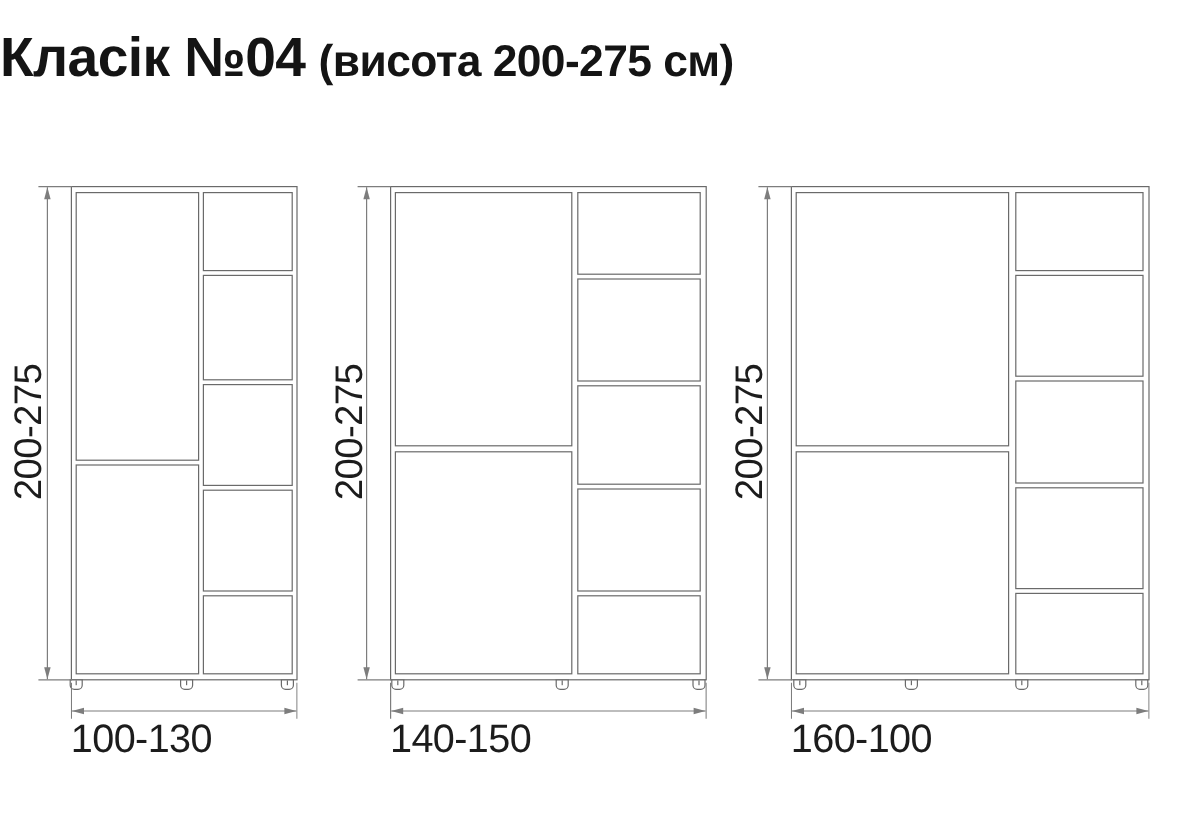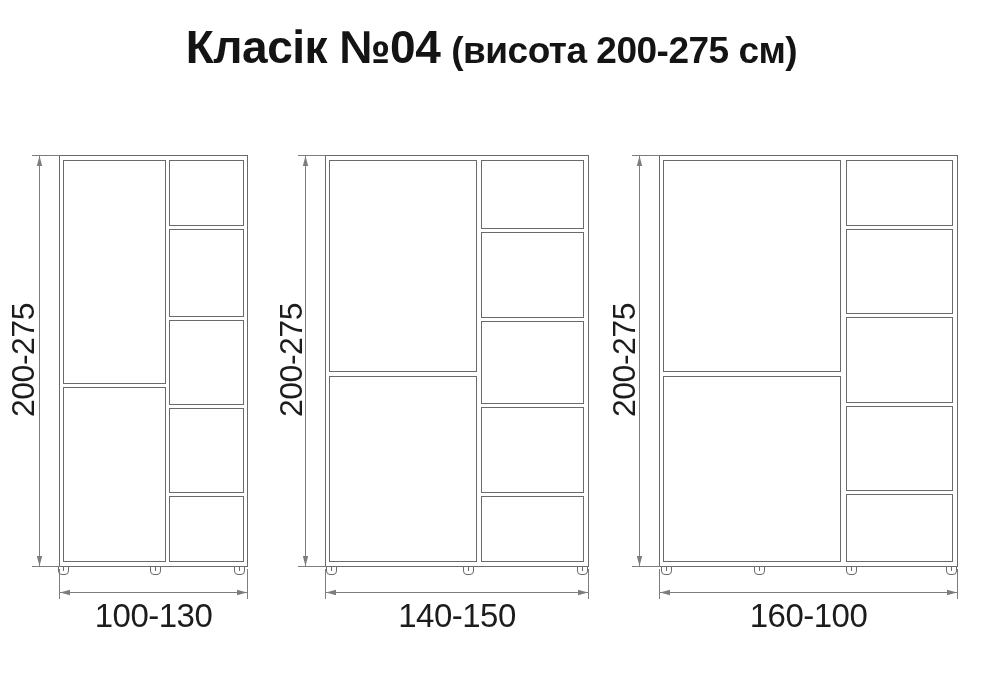--- a/index.html
+++ b/index.html
@@ -1,20 +1,20 @@
 <!DOCTYPE html>
 <html><head>
 <meta charset="utf-8">
 <style>
   html,body{margin:0;padding:0;background:#ffffff;}
   .canvas{position:relative;width:983px;height:700px;background:#ffffff;
           font-family:"Liberation Sans",sans-serif;overflow:hidden;}
 
   
-  .title{position:absolute;top:20px;left:0;width:983px;text-align:center;
+  .title{position:absolute;top:20px;left:0;width:983px;text-align:left;
          color:#141414;white-space:nowrap;}
   .t-main{font-size:46px;font-weight:700;letter-spacing:-0.5px;}
   .t-sub{font-size:37px;font-weight:700;margin-left:11px;letter-spacing:-0.5px;}
 
   
   .cab{position:absolute;border:1px solid #6a6a6a;box-sizing:border-box;background:#fff;}
   .cab1{left:59px;top:155px;width:189px;height:412px;}
   .cab2{left:325px;top:155px;width:264px;height:412px;}
   .cab3{left:659px;top:155px;width:299px;height:412px;}
 
@@ -58,21 +58,21 @@
 
   
   .vdim{position:absolute;top:154px;width:36px;height:414px;}
   .vd1{left:24px;} .vd2{left:290px;} .vd3{left:624px;}
   .hdim{position:absolute;top:567px;height:34px;}
   .hd1{left:59px;width:189px;} .hd2{left:325px;width:264px;} .hd3{left:659px;width:299px;}
   .vdim line,.hdim line{stroke:#7d7d7d;stroke-width:1;}
   .vdim polygon,.hdim polygon{fill:#7d7d7d;stroke:none;}
 
   
-  .wlabel{position:absolute;top:597px;font-size:33px;color:#1c1c1c;text-align:center;
+  .wlabel{position:absolute;top:597px;font-size:33px;color:#1c1c1c;
           letter-spacing:-0.5px;}
   .wl1{left:59px;width:189px;} .wl2{left:325px;width:264px;} .wl3{left:659px;width:299px;}
   .hlabel{position:absolute;width:160px;height:36px;line-height:36px;text-align:center;
           font-size:32px;color:#1c1c1c;letter-spacing:-0.5px;transform:rotate(-90deg);}
   .hl1{left:-57px;top:342px;} .hl2{left:211px;top:342px;} .hl3{left:544px;top:342px;}
 </style>
 </head>
 <body>
 
 <div class="canvas">

